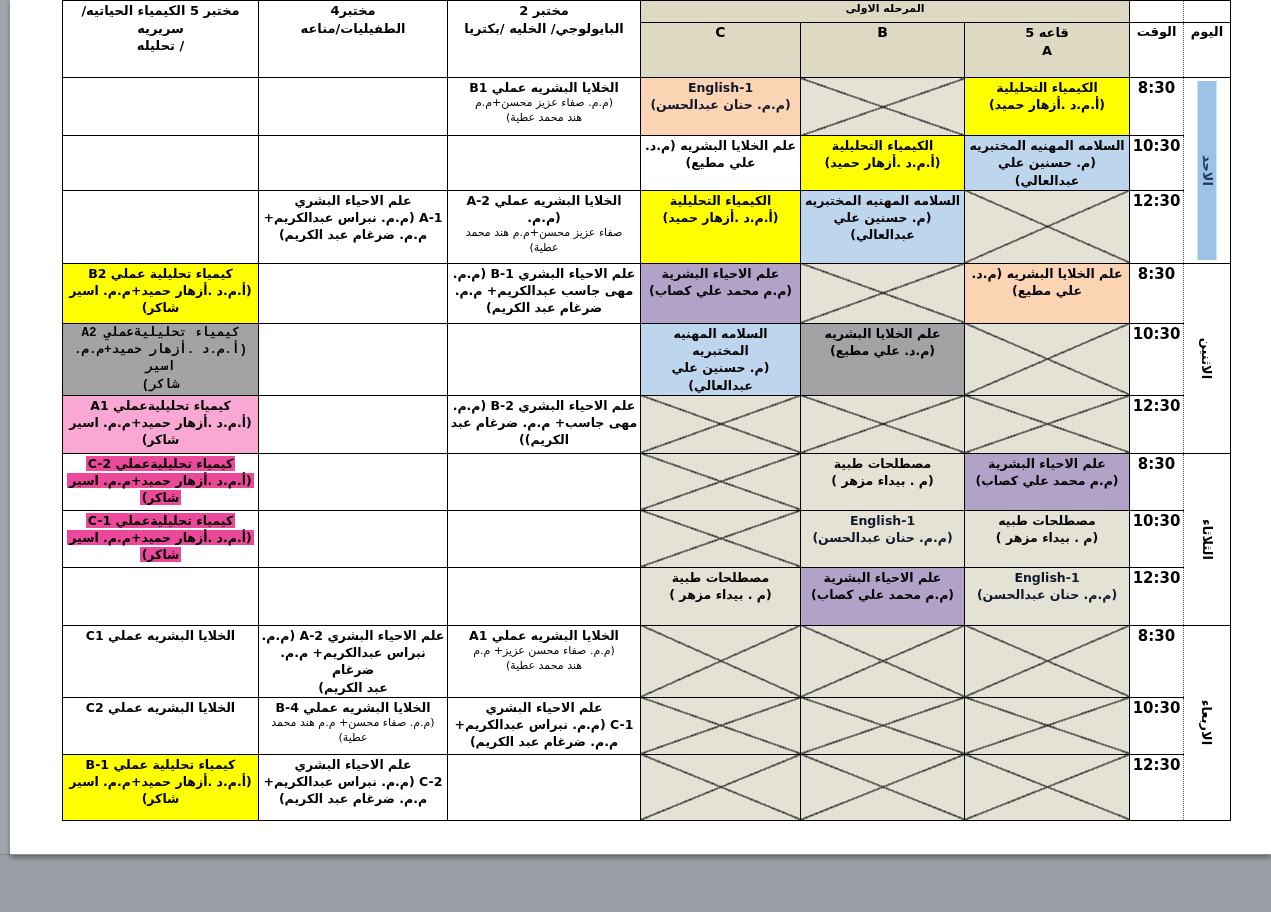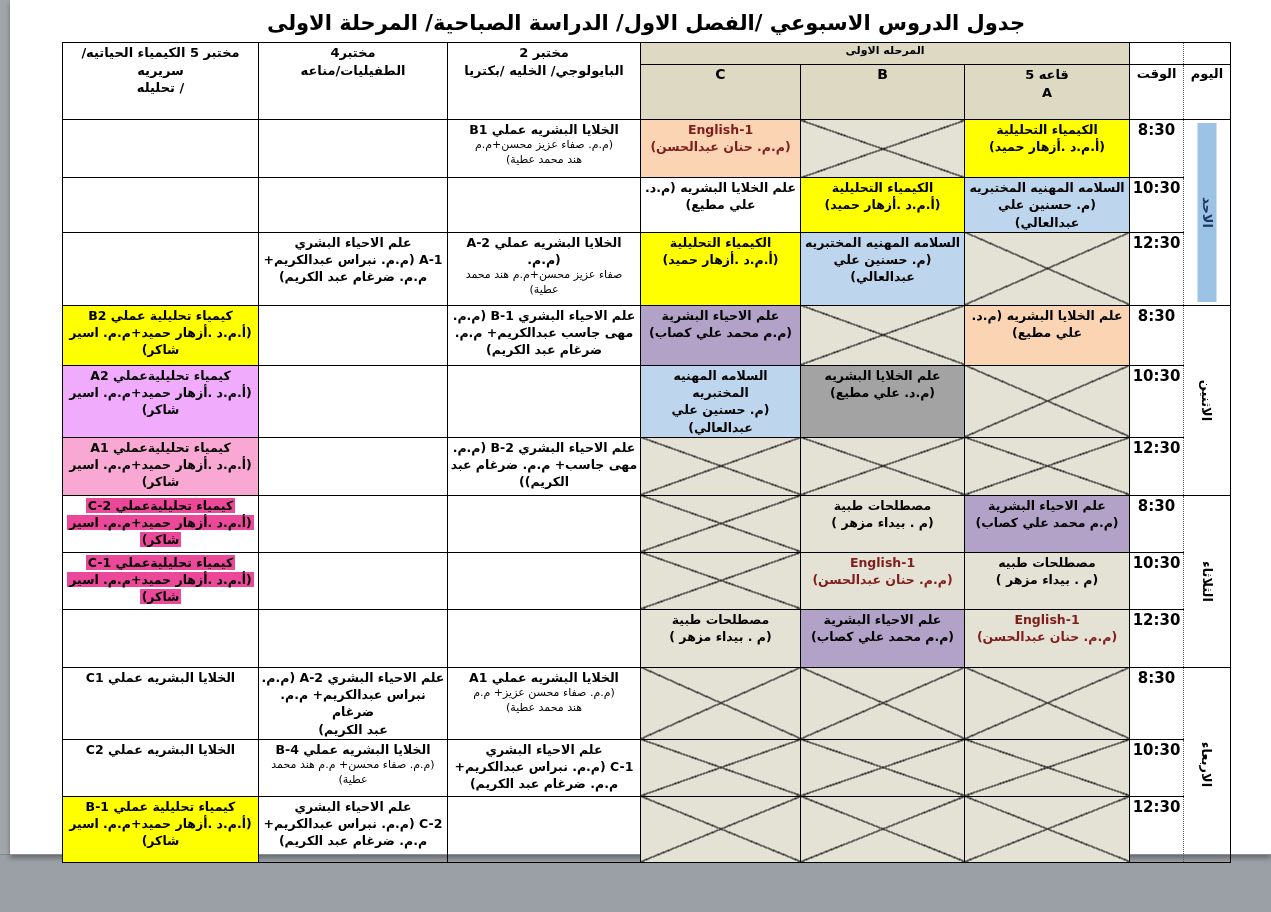--- a/index.html
+++ b/index.html
@@ -12,21 +12,21 @@
   table.sched th,table.sched td{border:1px solid #000;padding:1px 2px;text-align:center;vertical-align:top;overflow:hidden;}
   thead th{font-weight:bold;font-size:13px;color:#000;background:#fff;}
   th.stage-band{background:#ddd9c3;height:19px;font-size:11px;padding:0;}
   th.room{background:#ddd9c3;}
   th.room-letter{vertical-align:middle;font-size:14px;}
   th.lab-head{vertical-align:top;padding-top:3px;}
   .hdr-line{line-height:1.35;}
   .time-cell{font-size:15px;font-weight:bold;padding-top:4px;}
   .l-bold{font-size:12.5px;font-weight:bold;line-height:1.38;}
   .l-small{font-size:11px;font-weight:normal;line-height:1.35;}
-  .red{color:#7f1d1d;}
+  .red{color:#0f172a;}
   .mk{background:#ec4899;padding:0 2px;}
   td.xcell{background-color:#e4e1d5;padding:0;
     background-image:
       linear-gradient(to top right,  transparent calc(50% - 0.7px), #2a2a2a calc(50% - 0.7px), #2a2a2a calc(50% + 0.7px), transparent calc(50% + 0.7px)),
       linear-gradient(to bottom right,transparent calc(50% - 0.7px), #2a2a2a calc(50% - 0.7px), #2a2a2a calc(50% + 0.7px), transparent calc(50% + 0.7px));
   }
   td.day-cell{position:relative;padding:0;}
   .day-wrap{position:absolute;inset:0;display:flex;align-items:center;justify-content:center;}
   .day-bar{position:absolute;left:50%;transform:translateX(-50%);top:3px;bottom:3px;width:19px;background:#9cc2e5;}
   .day-label{position:relative;z-index:1;transform:rotate(90deg);white-space:nowrap;font-size:13px;font-weight:bold;color:#000;}
@@ -34,21 +34,20 @@
   .dot-l{border-left:1px dotted #555 !important;}
   .dot-r{border-right:1px dotted #555 !important;}
 </style>
 </head>
 <body>
 
 <div class="viewport">
   <div class="bottom-band"></div>
   <div class="page">
 
-    <div class="doc-title">جدول الدروس الاسبوعي /الفصل الاول/ الدراسة الصباحية/ المرحلة الاولى</div>
 
     <table class="sched">
       <colgroup>
         <col style="width:47px">
         <col style="width:54px">
         <col style="width:165px">
         <col style="width:164px">
         <col style="width:160px">
         <col style="width:193px">
         <col style="width:189px">
@@ -184,21 +183,21 @@
             <td style="background: #a3a3a3;">
               <div class="l-bold">علم الخلايا البشريه</div>
               <div class="l-bold">(م.د. علي مطيع)</div>
             </td>
             <td style="background: rgb(189, 214, 238);">
               <div class="l-bold">السلامه المهنيه المختبريه</div>
               <div class="l-bold">(م. حسنين علي عبدالعالي)</div>
             </td>
             <td></td>
             <td></td>
-            <td style="background: #f0abfc;">
+            <td style="background: #a3a3a3; font-family: Liberation Mono, monospace;">
               <div class="l-bold">كيمياء تحليليةعملي A2</div>
               <div class="l-bold">(أ.م.د .أزهار حميد+م.م. اسير</div>
               <div class="l-bold">شاكر)</div>
             </td>
           </tr>
           <tr style="height: 58px;">
             <td class="time-cell dot-r">12:30</td>
             <td class="xcell"></td>
             <td class="xcell"></td>
             <td class="xcell"></td>

